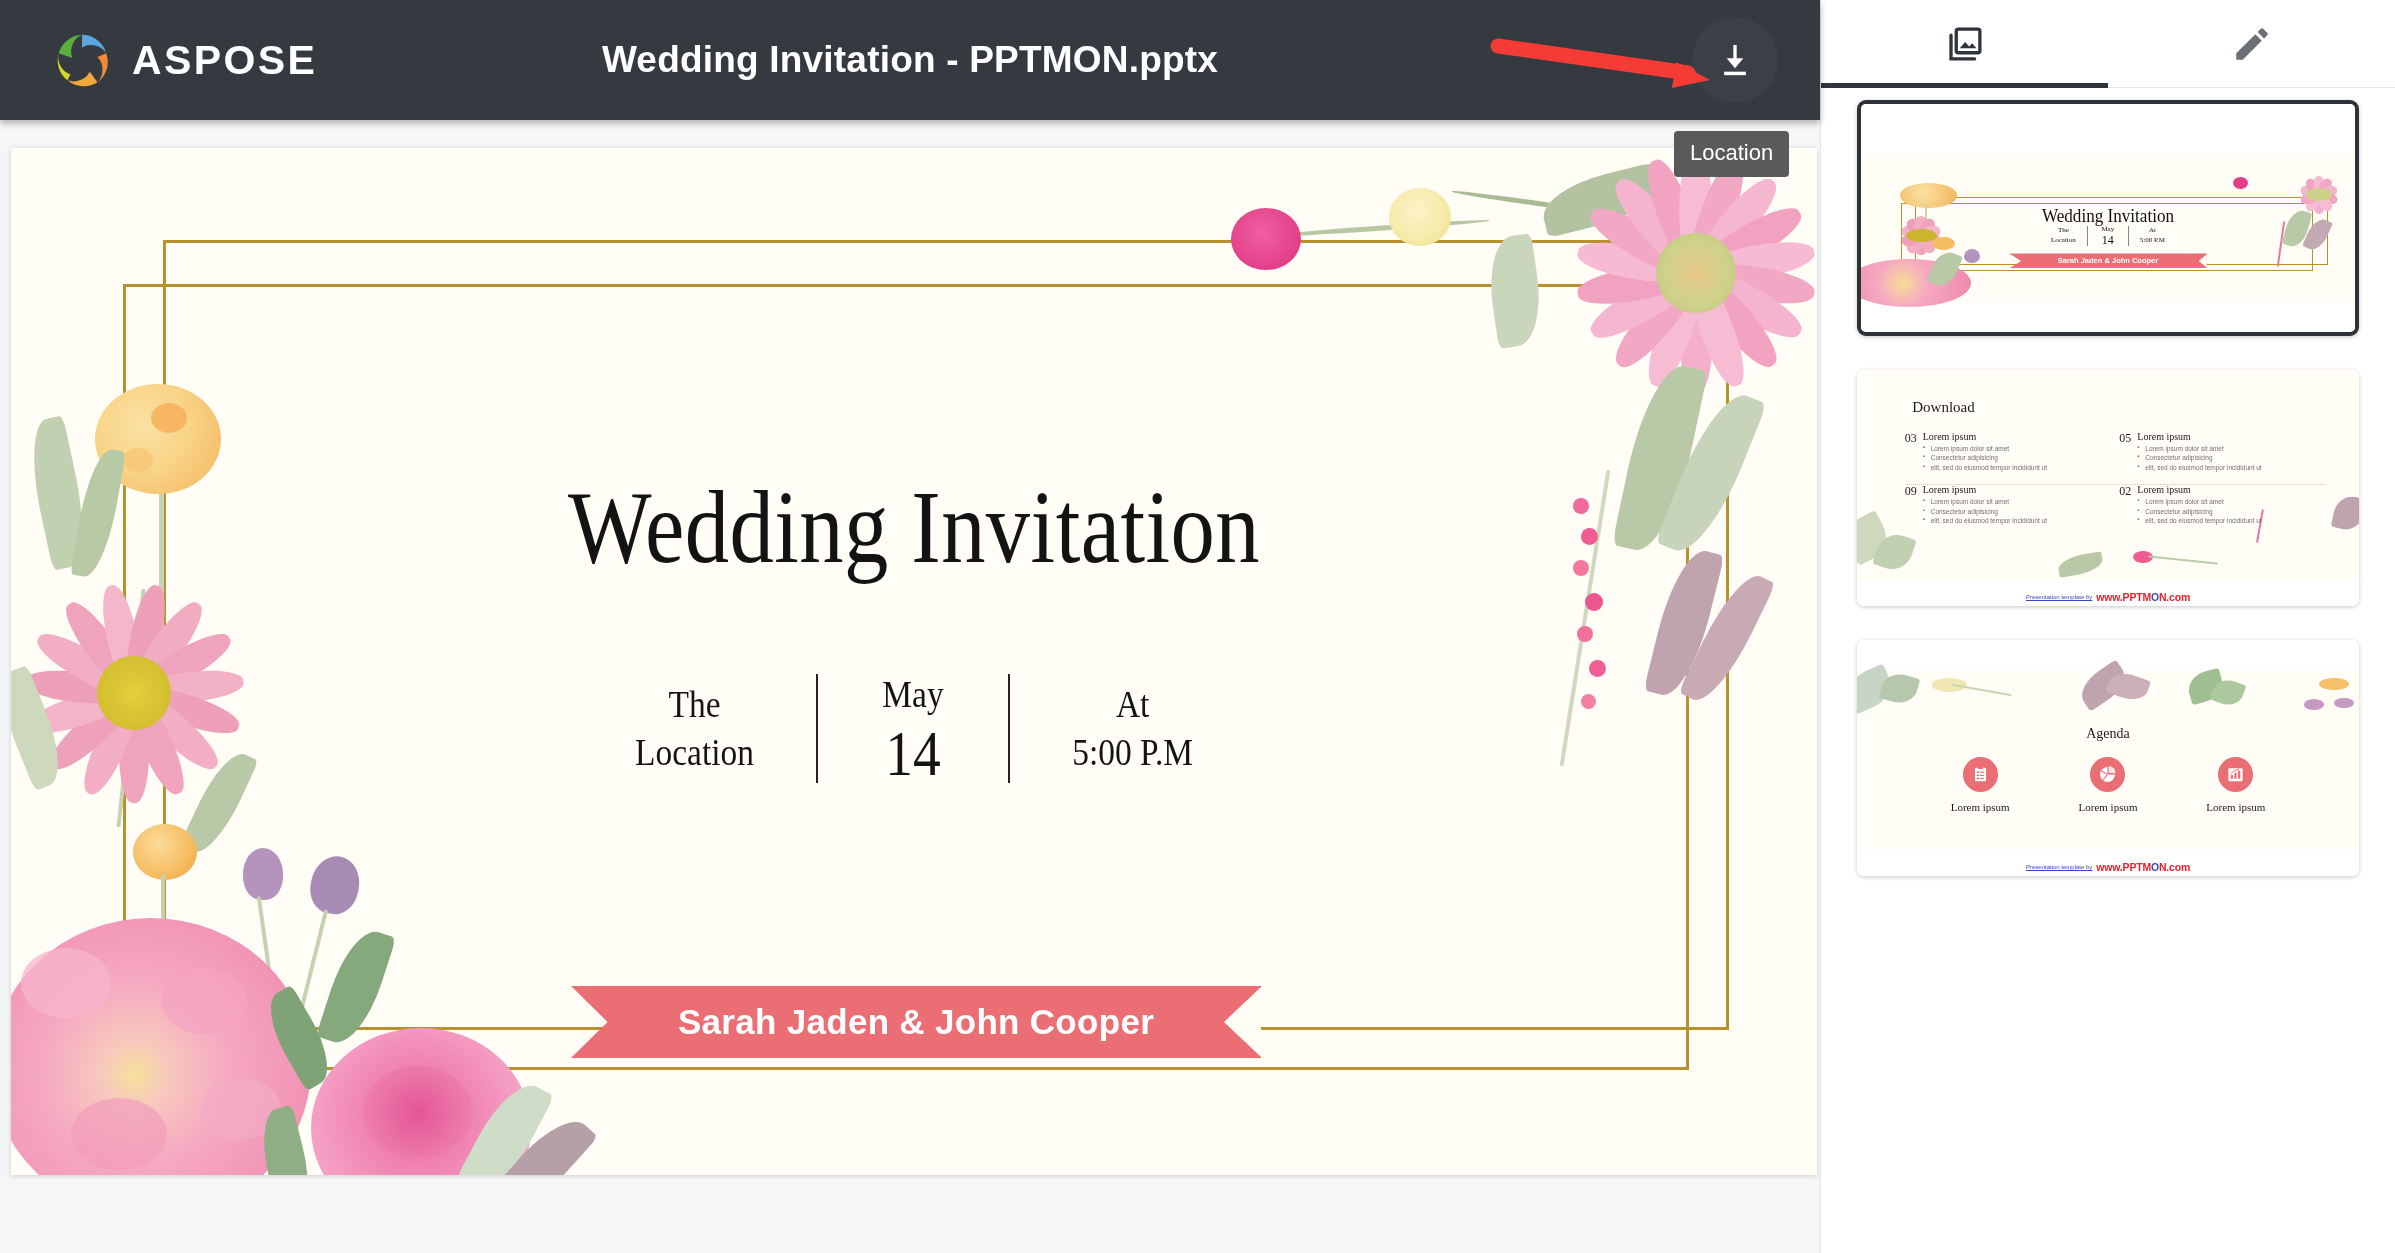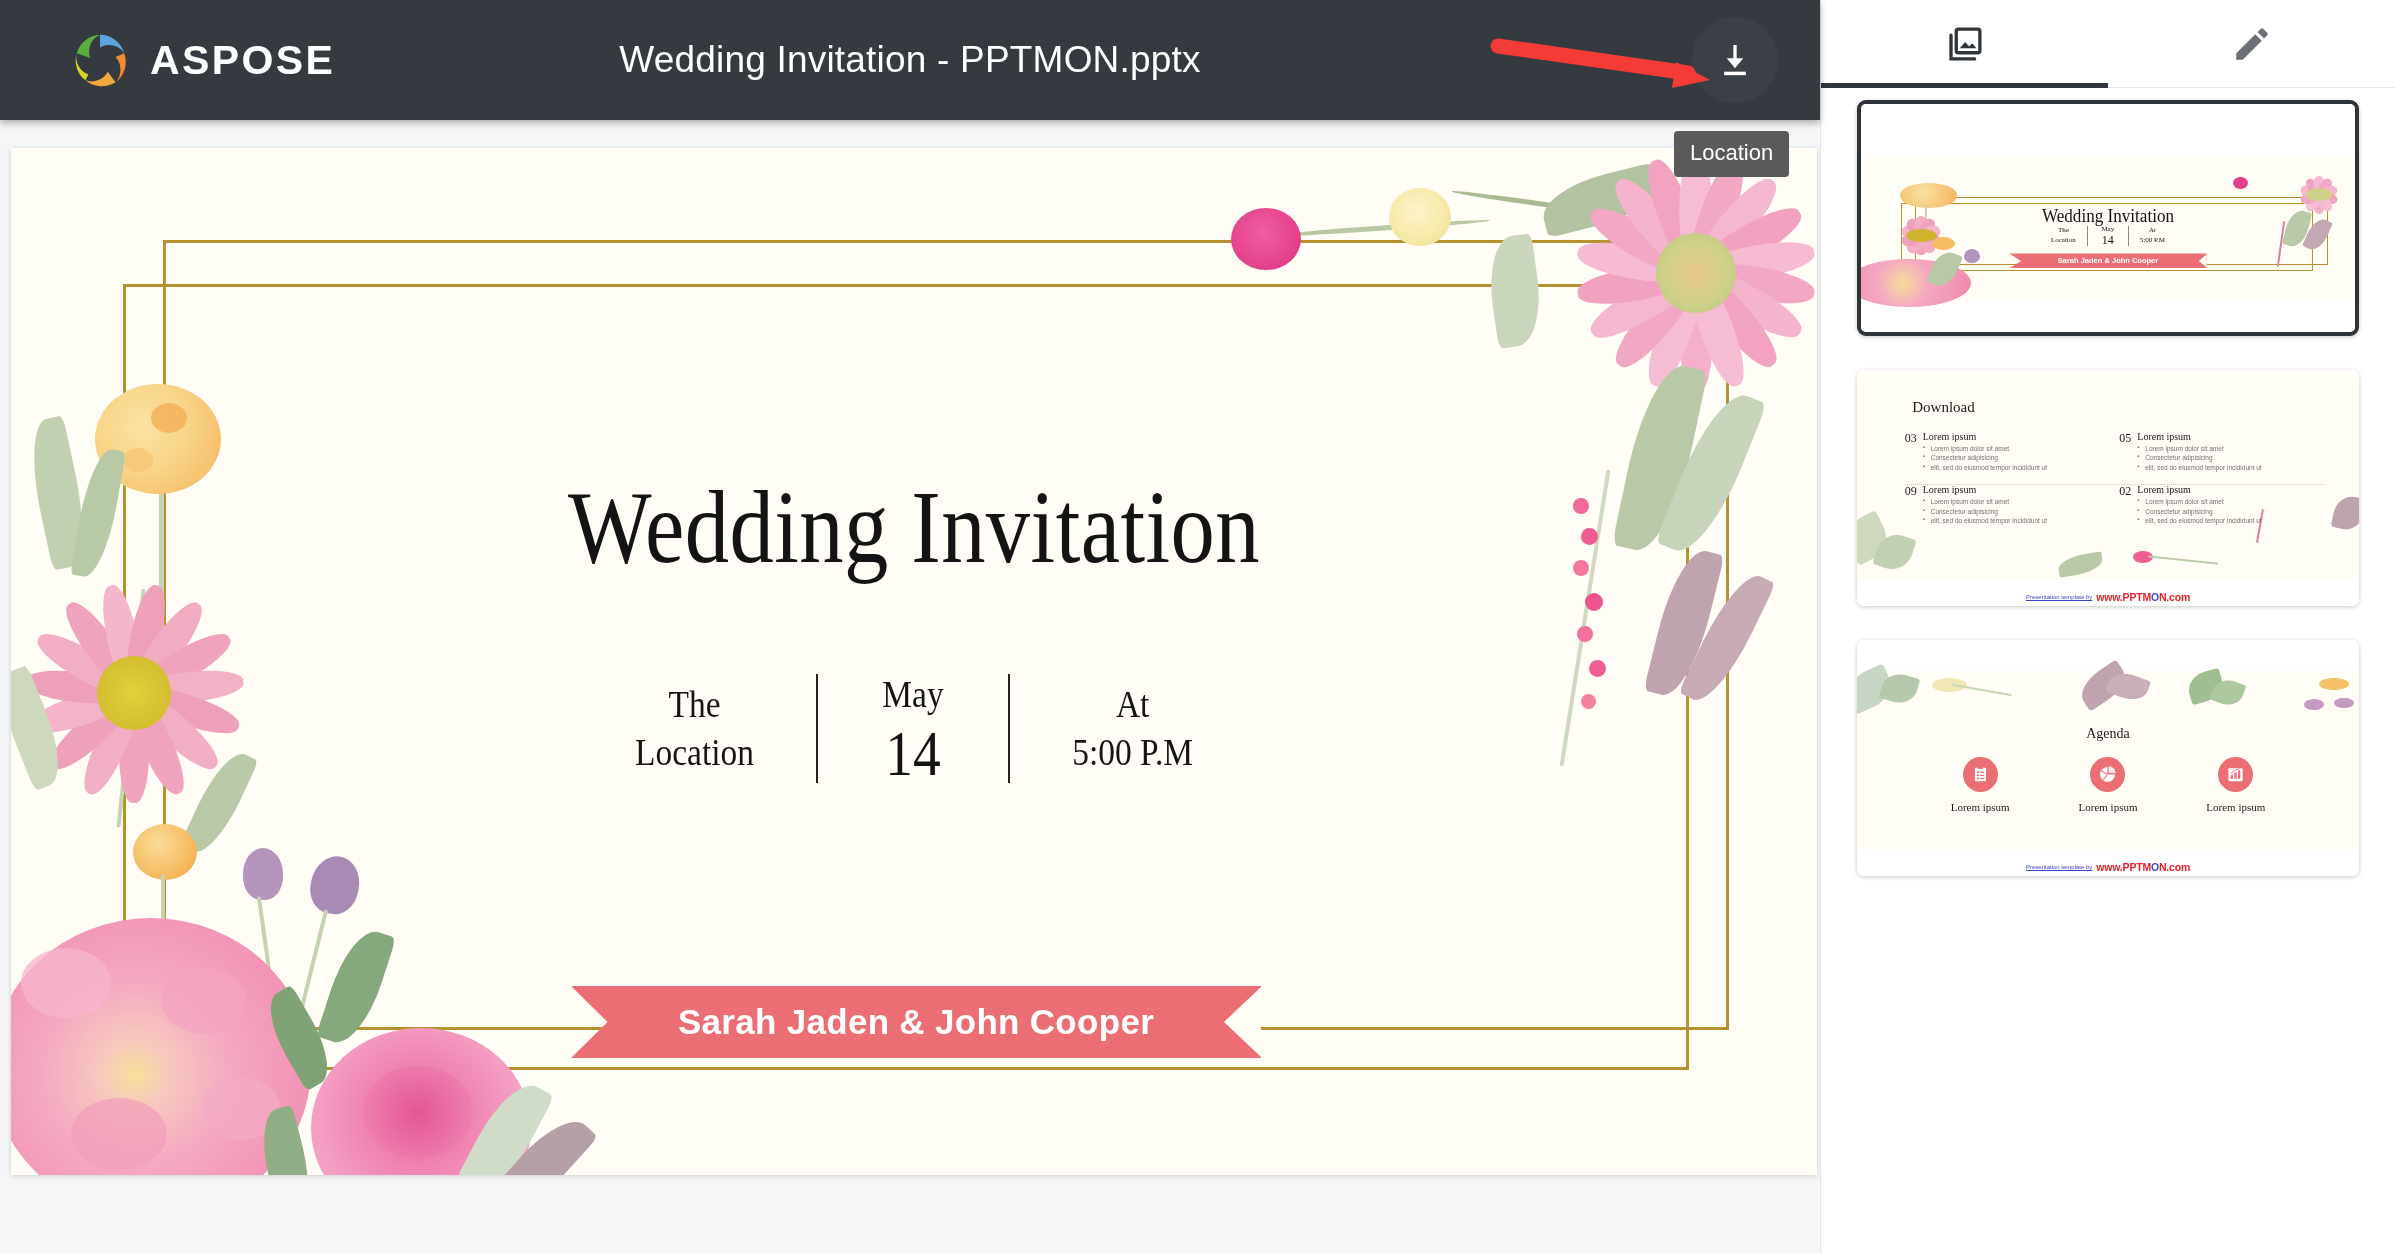--- a/index.html
+++ b/index.html
@@ -15,29 +15,29 @@
   .viewer { position: relative; width: 1820px; height: 1253px; background: #f5f6f8; }
 
   .topbar {
     position: relative;
     height: 120px; width: 100%;
     background: #343a40;
     display: flex; align-items: center;
     box-shadow: 0 3px 7px rgba(0,0,0,.30);
     z-index: 30;
   }
-  .brand { display: flex; align-items: center; gap: 19px; padding-left: 69px; }
+  .brand { display: flex; align-items: center; gap: 19px; padding-left: 51px; }
   .brand-logo { width: 62px; height: 62px; flex: 0 0 62px; }
   .brand-name {
     color: #ffffff; font-size: 41px; font-weight: 700; letter-spacing: 2.4px;
   }
   .doc-title {
     position: absolute; left: 0; right: 0; top: 0; height: 120px;
     display: flex; align-items: center; justify-content: center;
-    color: #ffffff; font-size: 37px; font-weight: 400; letter-spacing: .2px;
+    color: #ffffff; font-size: 37px; font-weight: 700; letter-spacing: .2px;
     pointer-events: none;
   }
   .dl-btn {
     position: absolute; left: 1692px; top: 17px;
     width: 86px; height: 86px; border-radius: 50%;
     background: rgba(255,255,255,.035);
     display: flex; align-items: center; justify-content: center;
     border: none; cursor: pointer;
   }
   .dl-btn svg { width: 40px; height: 40px; display: block; }

